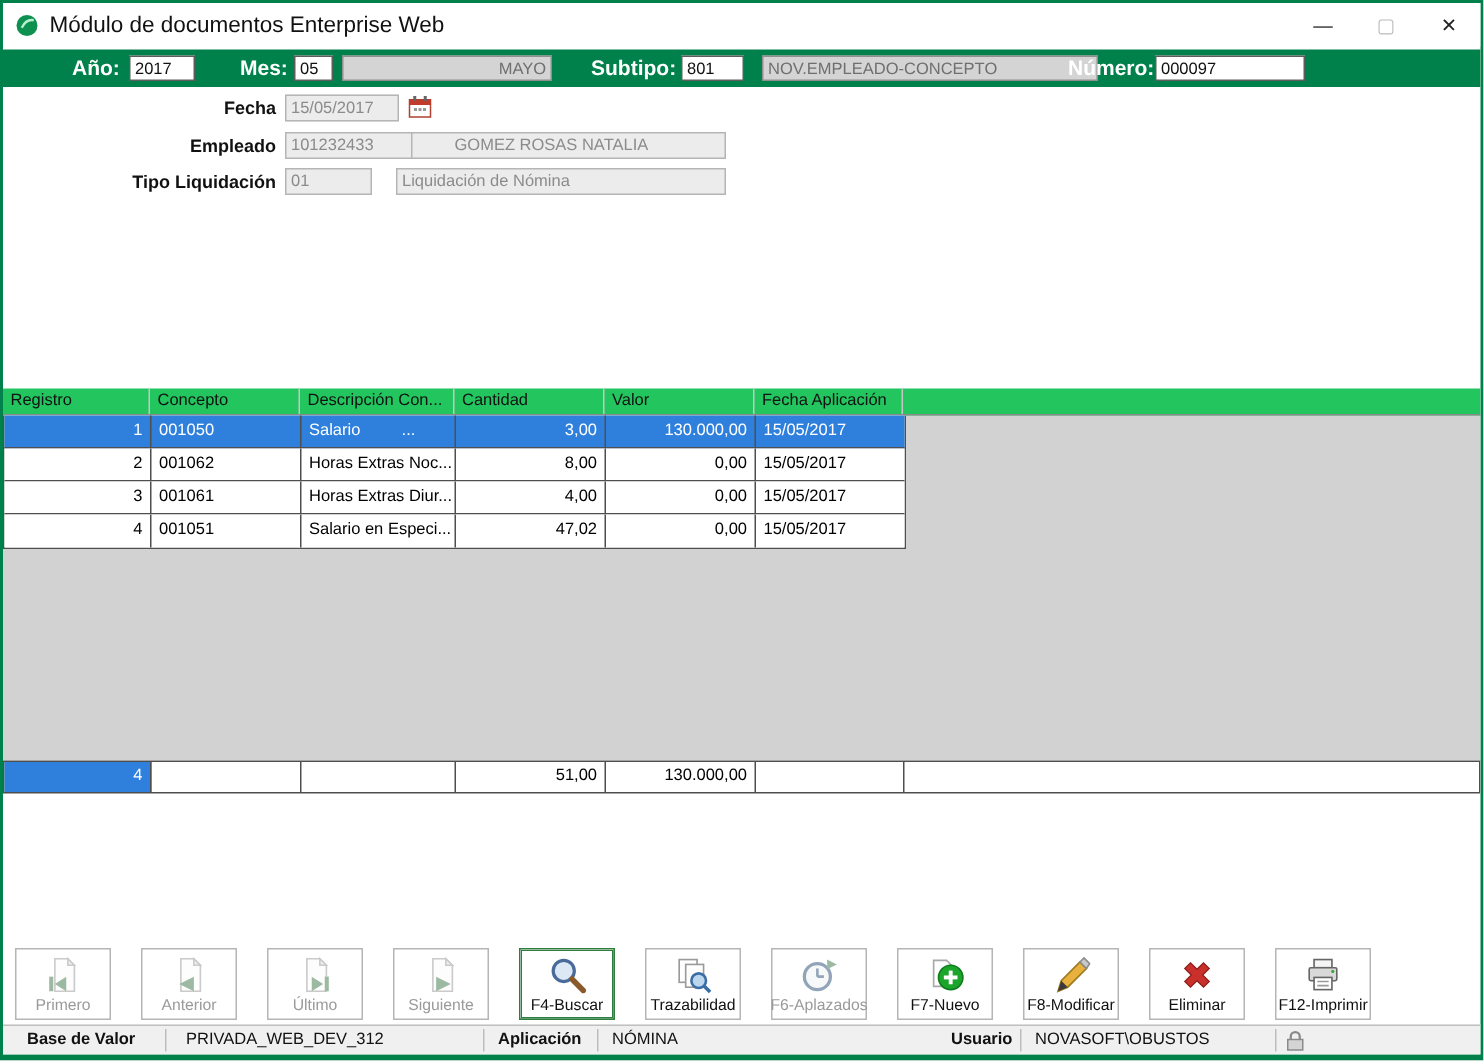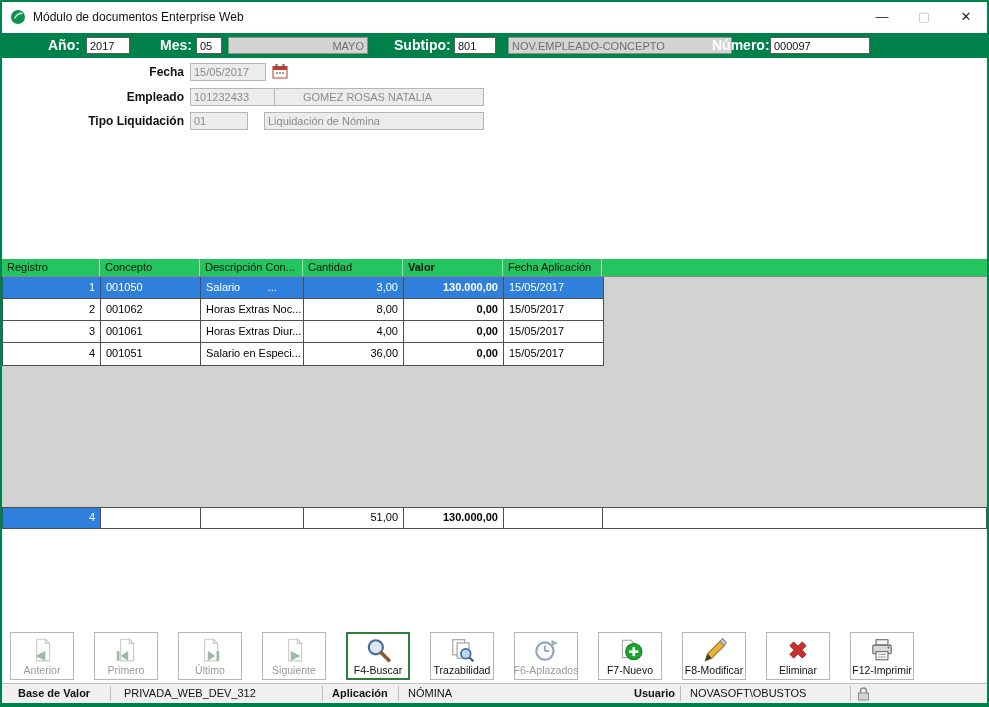--- a/index.html
+++ b/index.html
@@ -9,21 +9,21 @@
   }
   *{margin:0;padding:0;box-sizing:border-box;font-family:"Liberation Sans",sans-serif;}
   body{background:#e8e8e8;}
   .window{
     position:relative;width:989px;height:707px;background:#fff;
     border:2px solid var(--green);border-bottom-width:4px;overflow:hidden;
   }
   
   .titlebar{position:absolute;top:0;left:0;right:0;height:29px;background:#fff;display:flex;align-items:center;padding-left:8px;}
   .titlebar .app-icon{width:16px;height:16px;margin-right:7px;display:inline-flex;}
-  .title-text{font-size:12px;color:#111;}
+  .title-text{font-size:15px;color:#111;}
   .win-controls{position:absolute;right:0;top:0;height:29px;display:flex;}
   .win-btn{width:42px;height:29px;display:flex;align-items:center;justify-content:center;font-size:13px;color:#222;cursor:default;}
   .win-btn.max{color:#bdbdbd;}
   
   .greenbar{position:absolute;top:31px;left:0;right:0;height:25px;background:var(--green);}
   .greenbar .glabel{position:absolute;top:0;height:25px;line-height:25px;color:#fff;font-weight:bold;font-size:14px;}
   .greenbar input{position:absolute;top:4px;height:17px;font-size:11px;padding:0 3px;border:1px solid #5d5d5d;background:#fff;color:#111;}
   .greenbar input.dis{background:#d4d4d4;color:#6f6f6f;border-color:#8f8f8f;}
   
   .flabel{position:absolute;left:0;width:182px;text-align:right;font-weight:bold;font-size:12px;color:#111;}
@@ -33,21 +33,21 @@
   .grid-bg{position:absolute;top:275px;left:0;right:0;height:230px;background:#d2d2d2;}
   .grid-header{position:absolute;top:257px;left:0;right:0;height:18px;background:#22c55e;border-bottom:1px solid #8a8a8a;display:flex;}
   .gh-cell{height:100%;font-size:11px;color:#111;padding:2px 5px;border-right:1px solid #c6c6c6;overflow:hidden;white-space:nowrap;}
   .grid-rows{position:absolute;top:275px;left:0;width:602px;border:1px solid var(--gridline);border-top:none;background:#fff;}
   .grow{display:flex;height:22px;background:#fff;border-bottom:1px solid var(--gridline);}
   .grow:last-child{border-bottom:none;}
   .grow.selected{background:var(--sel);color:#fff;}
   .gcell{height:100%;font-size:11px;padding:4px 5px;border-right:1px solid var(--gridline);overflow:hidden;white-space:pre;}
   .gcell:last-child{border-right:none;}
   .num{text-align:right;}
-  .w0{width:98px;}.w1{width:100px;}.w2{width:103px;}.w3{width:100px;}.w4{width:100px;font-weight:bold;}.w5{width:99px;}
+  .w0{width:98px;}.w1{width:100px;}.w2{width:103px;}.w3{width:100px;}.w4{width:100px;}.w5{width:99px;}
   
   .total-row{position:absolute;top:505px;left:0;right:0;height:22px;background:#fff;border:1px solid var(--gridline);display:flex;}
   .tcell{height:100%;font-size:11px;padding:3px 5px;border-right:1px solid var(--gridline);white-space:nowrap;overflow:hidden;}
   .tcell.blue{background:var(--sel);color:#fff;}
   .tcell.fill{flex:1;border-right:none;}
   
   .btnbar{position:absolute;top:630px;left:0;right:0;height:50px;display:flex;gap:20px;padding-left:8px;}
   .btn{width:64px;height:48px;background:#fff;border:1px solid #b5b5b5;display:flex;flex-direction:column;align-items:center;justify-content:center;gap:0;cursor:default;}
   .btn .bicon{height:28px;display:flex;align-items:center;justify-content:center;}
   .btn .blabel{font-size:10.5px;color:#111;line-height:12px;white-space:nowrap;}
@@ -148,21 +148,21 @@
       <span class="gcell w1">001061</span>
       <span class="gcell w2">Horas Extras Diur...</span>
       <span class="gcell w3 num">4,00</span>
       <span class="gcell w4 num">0,00</span>
       <span class="gcell w5">15/05/2017</span>
     </div>
     <div class="grow">
       <span class="gcell w0 num">4</span>
       <span class="gcell w1">001051</span>
       <span class="gcell w2">Salario en Especi...</span>
-      <span class="gcell w3 num">36,00</span>
+      <span class="gcell w3 num">47,02</span>
       <span class="gcell w4 num">0,00</span>
       <span class="gcell w5">15/05/2017</span>
     </div>
   </div>
 
   <div class="total-row">
     <span class="tcell w0 num blue">4</span>
     <span class="tcell w1"></span>
     <span class="tcell w2"></span>
     <span class="tcell w3 num">51,00</span>
@@ -171,36 +171,36 @@
     <span class="tcell fill"></span>
   </div>
 
   <div class="btnbar">
 
     <div class="btn disabled">
       <span class="bicon">
         <svg width="26" height="26" viewBox="0 0 24 24">
             <path d="M7 2h8l4 4v16H7z" fill="#fdfdfd" stroke="#a8a8a8"></path>
             <path d="M15 2l4 4h-4z" fill="#e4e4e4" stroke="#a8a8a8"></path>
-            <polygon points="15,13 6,17.5 15,22" fill="#2e9e44"></polygon>
-          </svg>
-      </span>
-      <span class="blabel">Anterior</span>
+            <rect x="3.5" y="13" width="2.5" height="9" fill="#2e9e44"></rect>
+            <polygon points="14,13 7,17.5 14,22" fill="#2e9e44"></polygon>
+          </svg>
+      </span>
+      <span class="blabel">Primero</span>
     </div>
 
     <div class="btn disabled">
       <span class="bicon">
         <svg width="26" height="26" viewBox="0 0 24 24">
             <path d="M7 2h8l4 4v16H7z" fill="#fdfdfd" stroke="#a8a8a8"></path>
             <path d="M15 2l4 4h-4z" fill="#e4e4e4" stroke="#a8a8a8"></path>
-            <rect x="3.5" y="13" width="2.5" height="9" fill="#2e9e44"></rect>
-            <polygon points="14,13 7,17.5 14,22" fill="#2e9e44"></polygon>
-          </svg>
-      </span>
-      <span class="blabel">Primero</span>
+            <polygon points="15,13 6,17.5 15,22" fill="#2e9e44"></polygon>
+          </svg>
+      </span>
+      <span class="blabel">Anterior</span>
     </div>
 
     <div class="btn disabled">
       <span class="bicon">
         <svg width="26" height="26" viewBox="0 0 24 24">
             <path d="M7 2h8l4 4v16H7z" fill="#fdfdfd" stroke="#a8a8a8"></path>
             <path d="M15 2l4 4h-4z" fill="#e4e4e4" stroke="#a8a8a8"></path>
             <polygon points="10,13 17,17.5 10,22" fill="#2e9e44"></polygon>
             <rect x="18" y="13" width="2.5" height="9" fill="#2e9e44"></rect>
           </svg>

